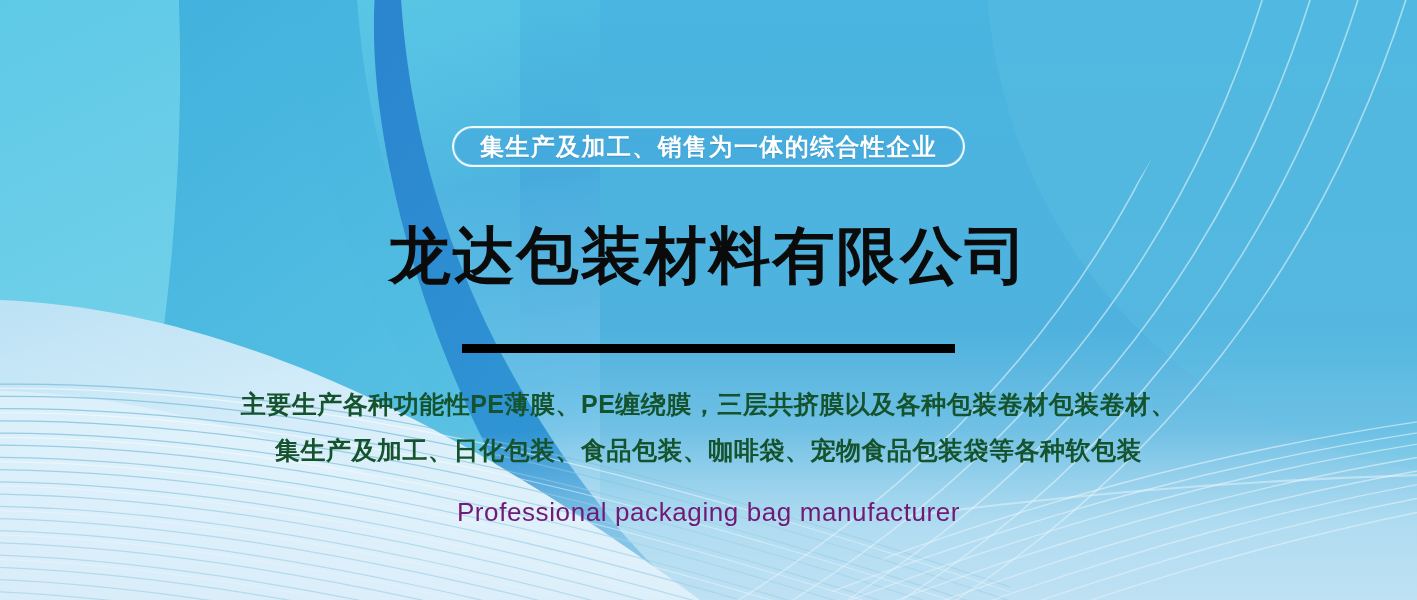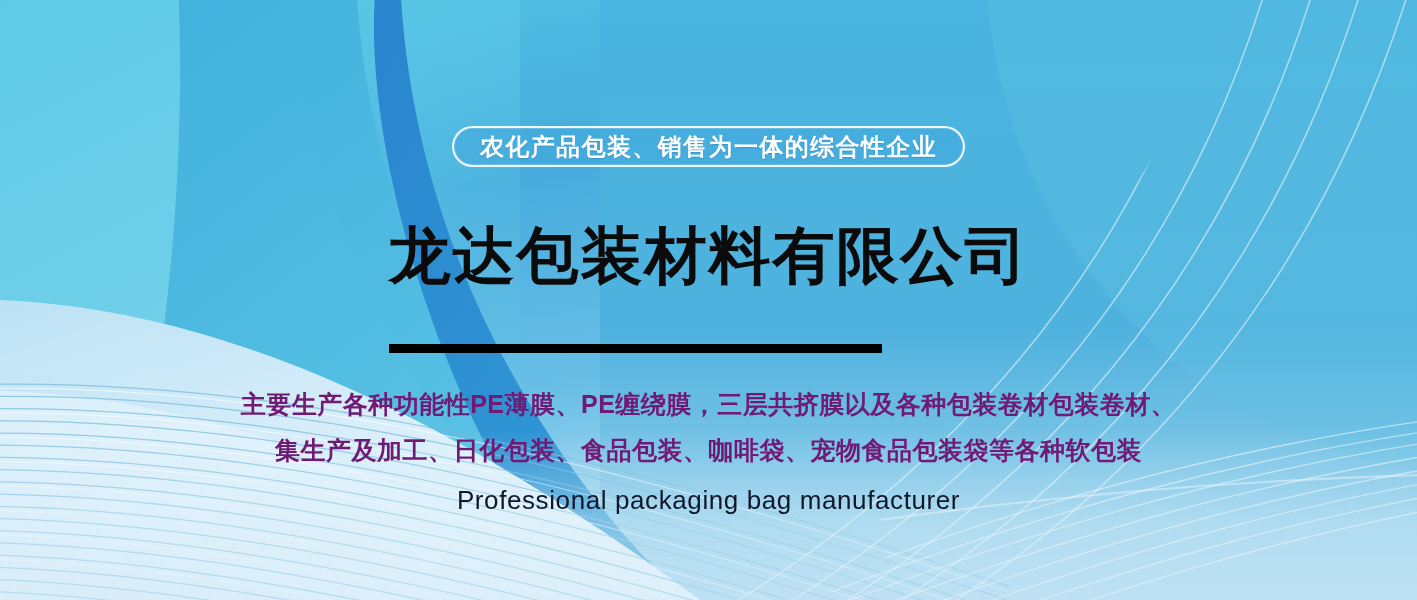--- a/index.html
+++ b/index.html
@@ -61,55 +61,55 @@
     line-height: 1;
     white-space: nowrap;
     text-shadow: 0 1px 1px rgba(30,90,140,0.25);
   }
 
   
   .title-wrap {
     margin-top: 14px;
     display: flex;
     flex-direction: column;
-    align-items: flex-start;
+    align-items: center;
   }
   .title {
     color: #0b0b0b;
     font-size: 62px;
     font-weight: 700;
     letter-spacing: 2px;
     line-height: 1.08;
     white-space: nowrap;
   }
   .title-rule {
     margin-top: 13px;
     width: 493px;
     height: 9px;
     background: #000000;
   }
 
   
   .desc {
     margin-top: 28px;
     text-align: center;
-    color: #701a75;
+    color: #14532d;
   }
   .desc-line {
     font-size: 25px;
     font-weight: 700;
     line-height: 46px;
     letter-spacing: 0.5px;
     white-space: nowrap;
   }
 
   
   .tagline {
-    margin-top: 12px;
-    color: #0f172a;
+    margin-top: 24px;
+    color: #701a75;
     font-size: 26px;
     font-weight: 400;
     letter-spacing: 0.6px;
     white-space: nowrap;
   }
 </style>
 </head>
 <body>
 
 <div id="banner">
@@ -251,21 +251,21 @@
 
       <path d="M 880,520 C 1080,492 1280,478 1460,474" fill="none" stroke="#ffffff" stroke-width="2.2" opacity="0.45"></path>
 
       <rect x="0" y="430" width="1417" height="170" fill="url(#gBottom)" opacity="0.55"></rect>
     </g>
   </svg>
 
   <div class="content">
 
     <div class="pill">
-      <span class="pill-text">农化产品包装、销售为一体的综合性企业</span>
+      <span class="pill-text">集生产及加工、销售为一体的综合性企业</span>
     </div>
 
     <div class="title-wrap">
       <h1 class="title">龙达包装材料有限公司</h1>
       <div class="title-rule"></div>
     </div>
 
     <div class="desc">
       <div class="desc-line">主要生产各种功能性PE薄膜、PE缠绕膜，三层共挤膜以及各种包装卷材包装卷材、</div>
       <div class="desc-line">集生产及加工、日化包装、食品包装、咖啡袋、宠物食品包装袋等各种软包装</div>

